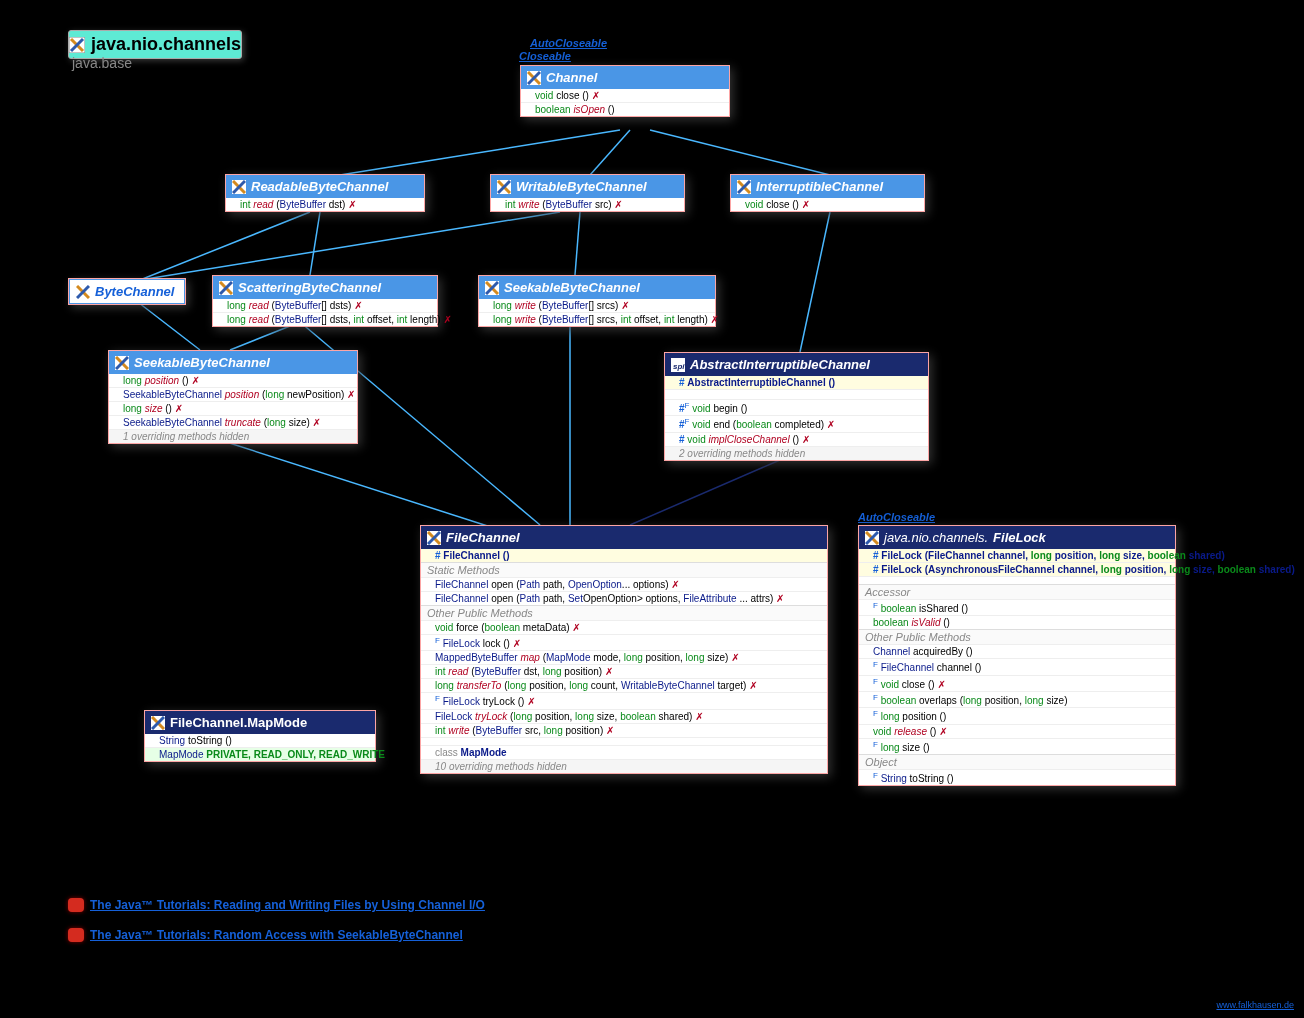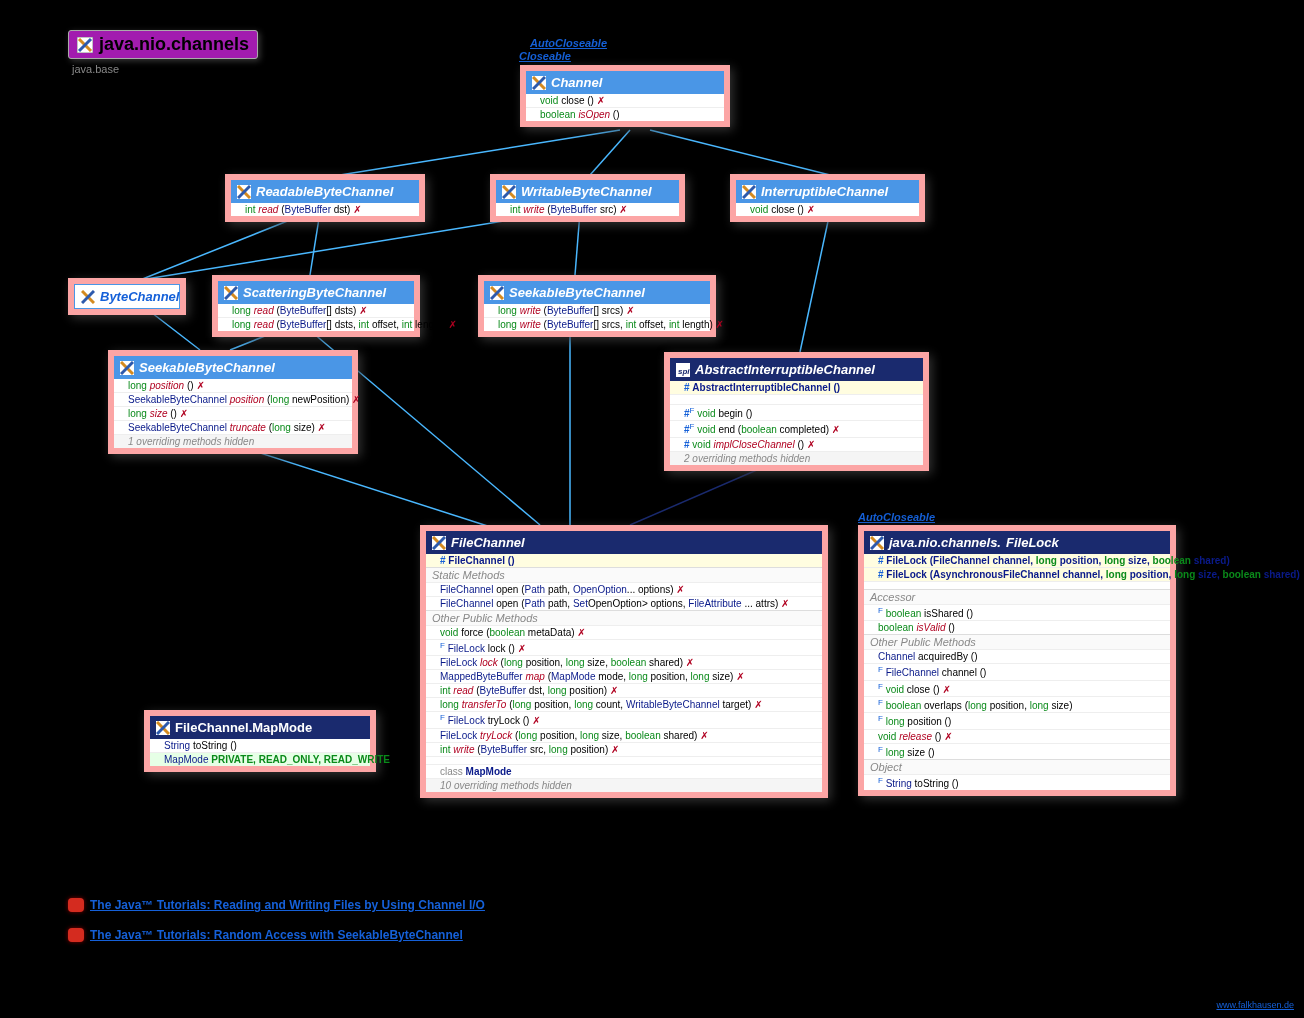--- a/index.html
+++ b/index.html
@@ -1,21 +1,21 @@
 <!DOCTYPE html>
 <html><head>
 <meta charset="utf-8">
 <style>
 *{margin:0;padding:0;box-sizing:border-box}
 body{background:#000;font-family:Arial,Helvetica,sans-serif;font-size:10px;width:1304px;height:1018px;position:relative;overflow:hidden}
-.pkg-title{position:absolute;left:68px;top:30px;background:#a21caf;border:1px solid #aaa;border-radius:3px;padding:3px 8px;display:flex;align-items:center;gap:6px;box-shadow:2px 2px 6px rgba(80,80,80,.7)}
+.pkg-title{position:absolute;left:68px;top:30px;background:#5eead4;border:1px solid #aaa;border-radius:3px;padding:3px 0;display:flex;align-items:center;gap:6px;box-shadow:2px 2px 6px rgba(80,80,80,.7)}
 .pkg-icon{display:inline-flex}
 .pkg-name{font-size:18px;font-weight:bold;color:#000}
-.pkg-sub{position:absolute;left:72px;top:63px;color:#888;font-size:11px}
-.classbox{position:absolute;border:6px solid #fca5a5;background:#737373;box-shadow:3px 3px 10px rgba(60,60,60,.85);font-size:10px}
+.pkg-sub{position:absolute;left:72px;top:55px;color:#888;font-size:14px}
+.classbox{position:absolute;border:1px solid #fca5a5;background:#737373;box-shadow:3px 3px 10px rgba(60,60,60,.85);font-size:10px}
 .chdr{color:#fff;font-weight:bold;font-style:italic;font-size:13px;padding:4px 6px;display:flex;align-items:center;gap:5px}
 .chdr.concrete{font-style:normal}
 .hdr-blue{background:#4a96e6}
 .hdr-navy{background:#1a2a6e}
 .cbody{background:#fff}
 .sect-label{color:#888;font-style:italic;font-size:11px;padding:1px 6px;border-top:1px solid #ddd;background:#fafafa}
 .row{padding:1px 14px;white-space:nowrap;border-top:1px solid #eee}
 .row.first{border-top:none}
 .row.yel{background:#fffde0}
 .row.hidden-note{color:#888;font-style:italic;background:#f5f5f5}
@@ -145,21 +145,21 @@
         <svg width="14" height="14">
           <rect width="14" height="14" fill="#fff"></rect>
           <path d="M1 1 L13 13" stroke="#d48a1f" stroke-width="3"></path>
           <path d="M13 1 L1 13" stroke="#2e5aac" stroke-width="3"></path>
         </svg>
       </span>
       <span>ByteChannel</span>
     </div>
 </div>
 
-<div class="classbox" style="left:212px;top:275px;width:208px">
+<div class="classbox" style="left:212px;top:275px;width:226px">
   <div class="chdr hdr-blue">
       <span class="icon">
         <svg width="14" height="14">
           <rect width="14" height="14" fill="#fff"></rect>
           <path d="M1 1 L13 13" stroke="#d48a1f" stroke-width="3"></path>
           <path d="M13 1 L1 13" stroke="#2e5aac" stroke-width="3"></path>
         </svg>
       </span>
       <span>ScatteringByteChannel</span>
     </div>
@@ -238,21 +238,20 @@
       <span>FileChannel</span>
     </div>
   <div class="cbody" id="bx-filechannel">
       <div class="row yel first"><span class="thash">#</span> <b class="tnavy">FileChannel ()</b></div>
       <div class="sect-label">Static Methods</div>
       <div class="row"> <span class="tnavy">FileChannel</span> <span class="tblk">open</span> <span class="tblk">(<span class="tnavy">Path</span> path, <span class="tnavy">OpenOption</span>... options)</span> <span class="tred">✗</span></div>
       <div class="row"> <span class="tnavy">FileChannel</span> <span class="tblk">open</span> <span class="tblk">(<span class="tnavy">Path</span> path, <span class="tnavy">Set</span>OpenOption</span>&gt; options, <span class="tnavy">FileAttribute</span> ... attrs) <span class="tred">✗</span></div>
       <div class="sect-label">Other Public Methods</div>
       <div class="row"> <span class="tgreen">void</span> <span class="tblk">force</span> <span class="tblk">(<span class="tgreen">boolean</span> metaData)</span> <span class="tred">✗</span></div>
       <div class="row"><span class="fflag">F</span> <span class="tnavy">FileLock</span> <span class="tblk">lock</span> <span class="tblk">()</span> <span class="tred">✗</span></div>
-      <div class="row"> <span class="tnavy">FileLock</span> <span class="tred" style="font-style:italic">lock</span> <span class="tblk">(<span class="tgreen">long</span> position, <span class="tgreen">long</span> size, <span class="tgreen">boolean</span> shared)</span> <span class="tred">✗</span></div>
       <div class="row"> <span class="tnavy">MappedByteBuffer</span> <span class="tred" style="font-style:italic">map</span> <span class="tblk">(<span class="tnavy">MapMode</span> mode, <span class="tgreen">long</span> position, <span class="tgreen">long</span> size)</span> <span class="tred">✗</span></div>
       <div class="row"> <span class="tgreen">int</span> <span class="tred" style="font-style:italic">read</span> <span class="tblk">(<span class="tnavy">ByteBuffer</span> dst, <span class="tgreen">long</span> position)</span> <span class="tred">✗</span></div>
       <div class="row"> <span class="tgreen">long</span> <span class="tred" style="font-style:italic">transferTo</span> <span class="tblk">(<span class="tgreen">long</span> position, <span class="tgreen">long</span> count, <span class="tnavy">WritableByteChannel</span> target)</span> <span class="tred">✗</span></div>
       <div class="row"><span class="fflag">F</span> <span class="tnavy">FileLock</span> <span class="tblk">tryLock</span> <span class="tblk">()</span> <span class="tred">✗</span></div>
       <div class="row"> <span class="tnavy">FileLock</span> <span class="tred" style="font-style:italic">tryLock</span> <span class="tblk">(<span class="tgreen">long</span> position, <span class="tgreen">long</span> size, <span class="tgreen">boolean</span> shared)</span> <span class="tred">✗</span></div>
       <div class="row"> <span class="tgreen">int</span> <span class="tred" style="font-style:italic">write</span> <span class="tblk">(<span class="tnavy">ByteBuffer</span> src, <span class="tgreen">long</span> position)</span> <span class="tred">✗</span></div>
       <div class="row" style="height:8px"></div>
       <div class="row"><span class="tdim">class </span><b class="tnavy">MapMode</b></div>
       <div class="row hidden-note"><i>10 overriding methods hidden</i></div>
     </div>
@@ -277,21 +276,21 @@
 
 <div class="classbox" style="left:858px;top:525px;width:318px">
   <div class="chdr hdr-navy">
       <span class="icon">
         <svg width="14" height="14">
           <rect width="14" height="14" fill="#fff"></rect>
           <path d="M1 1 L13 13" stroke="#d48a1f" stroke-width="3"></path>
           <path d="M13 1 L1 13" stroke="#2e5aac" stroke-width="3"></path>
         </svg>
       </span>
-      <span style="font-style:italic;font-weight:bold">java.nio.channels.</span>
+      <span style="font-style:italic;font-weight:normal">java.nio.channels.</span>
       <span>FileLock</span>
     </div>
   <div class="cbody" id="bx-filelock">
       <div class="row yel first"><span class="thash">#</span> <b class="tnavy">FileLock (<span class="tnavy">FileChannel</span> channel, <span class="tgreen">long</span> position, <span class="tgreen">long</span> size, <span class="tgreen">boolean</span> shared)</b></div>
       <div class="row yel"><span class="thash">#</span> <b class="tnavy">FileLock (<span class="tnavy">AsynchronousFileChannel</span> channel, <span class="tgreen">long</span> position, <span class="tgreen">long</span> size, <span class="tgreen">boolean</span> shared)</b></div>
       <div class="row" style="height:8px"></div>
       <div class="sect-label">Accessor</div>
       <div class="row"><span class="fflag">F</span> <span class="tgreen">boolean</span> <span class="tblk">isShared</span> <span class="tblk">()</span></div>
       <div class="row"> <span class="tgreen">boolean</span> <span class="tred" style="font-style:italic">isValid</span> <span class="tblk">()</span></div>
       <div class="sect-label">Other Public Methods</div>

